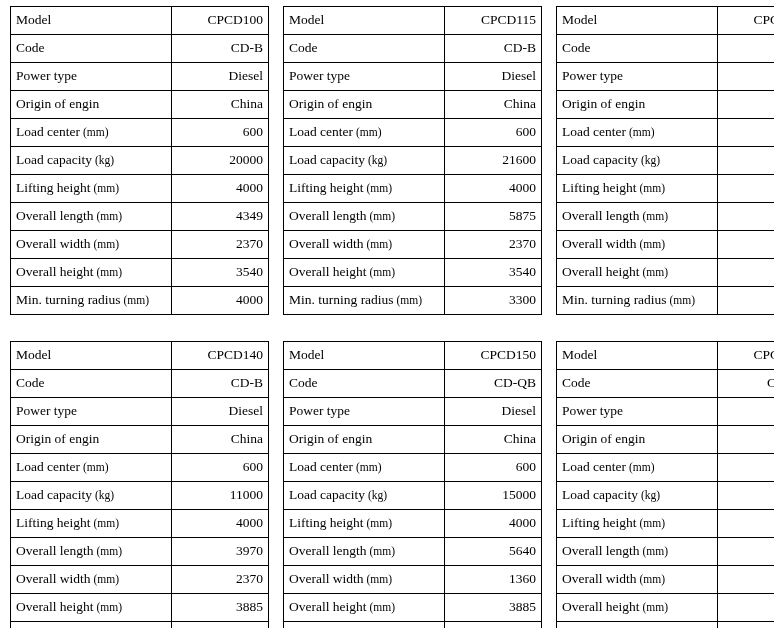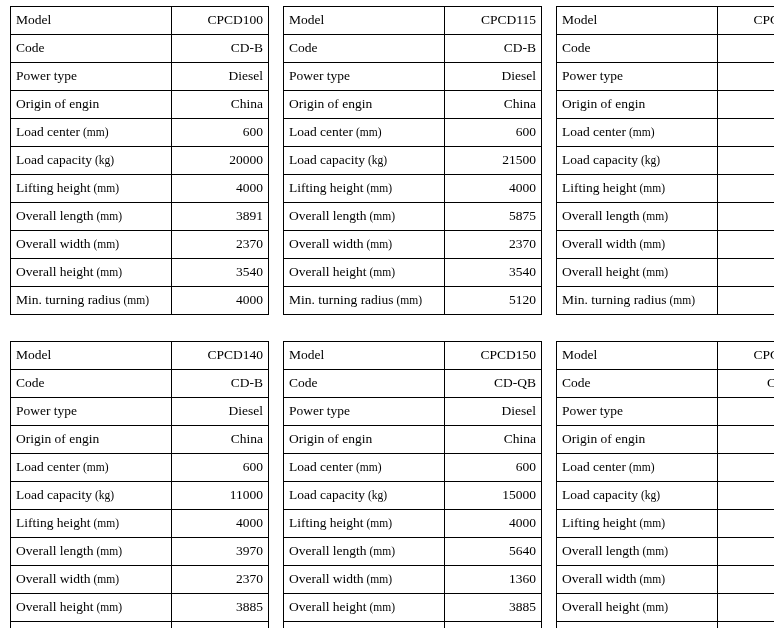--- a/index.html
+++ b/index.html
@@ -93,21 +93,21 @@
           <tr>
             <td class="label">Load capacity<span class="unit"> (kg)</span></td>
             <td class="value">20000</td>
           </tr>
           <tr>
             <td class="label">Lifting height<span class="unit"> (mm)</span></td>
             <td class="value">4000</td>
           </tr>
           <tr>
             <td class="label">Overall length<span class="unit"> (mm)</span></td>
-            <td class="value">3891</td>
+            <td class="value">4349</td>
           </tr>
           <tr>
             <td class="label">Overall width<span class="unit"> (mm)</span></td>
             <td class="value">2370</td>
           </tr>
           <tr>
             <td class="label">Overall height<span class="unit"> (mm)</span></td>
             <td class="value">3540</td>
           </tr>
           <tr>
@@ -134,41 +134,41 @@
           <tr>
             <td class="label">Origin of engin</td>
             <td class="value">China</td>
           </tr>
           <tr>
             <td class="label">Load center<span class="unit"> (mm)</span></td>
             <td class="value">600</td>
           </tr>
           <tr>
             <td class="label">Load capacity<span class="unit"> (kg)</span></td>
-            <td class="value">21500</td>
+            <td class="value">21600</td>
           </tr>
           <tr>
             <td class="label">Lifting height<span class="unit"> (mm)</span></td>
             <td class="value">4000</td>
           </tr>
           <tr>
             <td class="label">Overall length<span class="unit"> (mm)</span></td>
             <td class="value">5875</td>
           </tr>
           <tr>
             <td class="label">Overall width<span class="unit"> (mm)</span></td>
             <td class="value">2370</td>
           </tr>
           <tr>
             <td class="label">Overall height<span class="unit"> (mm)</span></td>
             <td class="value">3540</td>
           </tr>
           <tr>
             <td class="label">Min. turning radius<span class="unit"> (mm)</span></td>
-            <td class="value">5120</td>
+            <td class="value">3300</td>
           </tr>
         </tbody>
       </table>
 
       <table class="spec-table">
         <tbody>
           <tr>
             <td class="label">Model</td>
             <td class="value">CPCD135</td>
           </tr>

